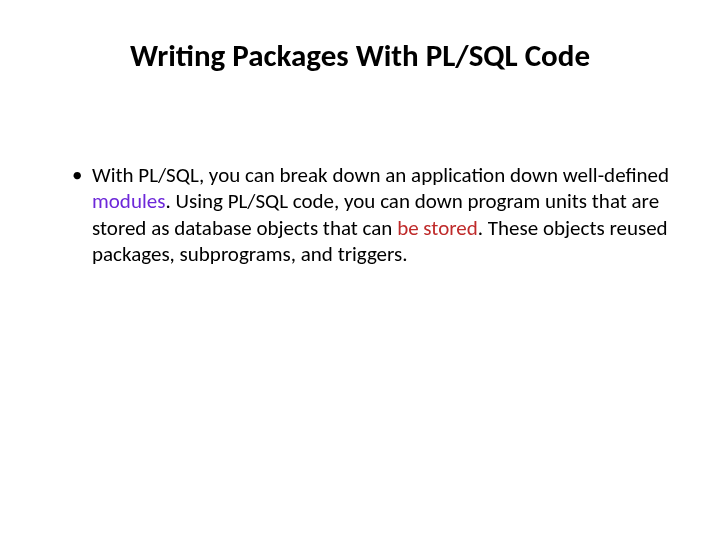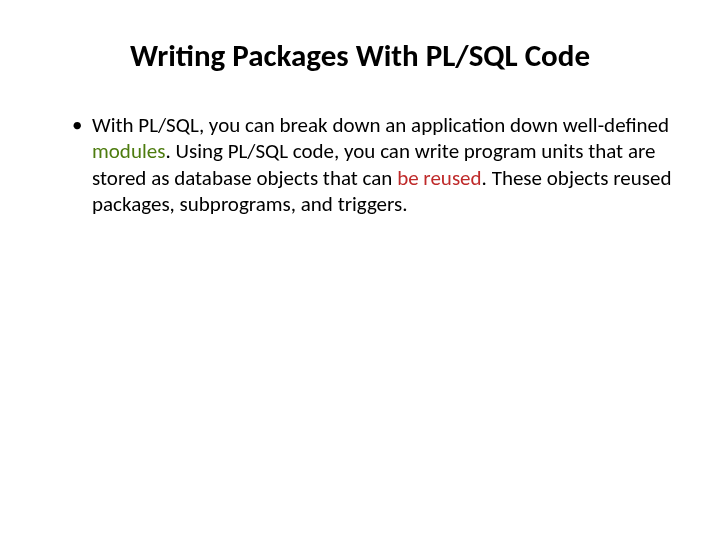--- a/index.html
+++ b/index.html
@@ -3,32 +3,32 @@
   <meta charset="utf-8">
   <style>
     * { margin: 0; padding: 0; box-sizing: border-box; }
     html, body { width: 720px; height: 540px; background: #fff; font-family: Calibri, "Segoe UI", Arial, sans-serif; color: #000; }
     .slide { width: 720px; height: 540px; padding: 28px 48px 40px 48px; position: relative; }
     .title {
       font-size: 31px;
       font-weight: 700;
       text-align: center;
       margin-top: 8px;
-      margin-bottom: 38px;
+      margin-bottom: 88px;
       letter-spacing: 0px;
     }
     .bullets { list-style: none; padding-left: 24px; }
     .bullets li { position: relative; font-size: 21px; line-height: 1.25; padding-left: 20px; }
     .bullets li::before { content: "•"; position: absolute; left: 0; top: 0; font-size: 21px; }
-    .emph-1 { color: #4d7c0f; }
+    .emph-1 { color: #6d28d9; }
     .emph-2 { color: #bf2a2a; }
   </style>
 </head>
 <body>
 
 <div class="slide">
   <h1 class="title">Writing Packages With PL/SQL Code</h1>
   <ul class="bullets">
     <li>
-      <span>With PL/SQL, you can break down an application down well-defined </span><span class="emph-1">modules</span><span>. Using PL/SQL code, you can write program units that are stored as database objects that can </span><span class="emph-2">be reused</span><span>. These objects reused packages, subprograms, and triggers.</span>
+      <span>With PL/SQL, you can break down an application down well-defined </span><span class="emph-1">modules</span><span>. Using PL/SQL code, you can down program units that are stored as database objects that can </span><span class="emph-2">be stored</span><span>. These objects reused packages, subprograms, and triggers.</span>
     </li>
   </ul>
 </div>
 
 </body></html>

